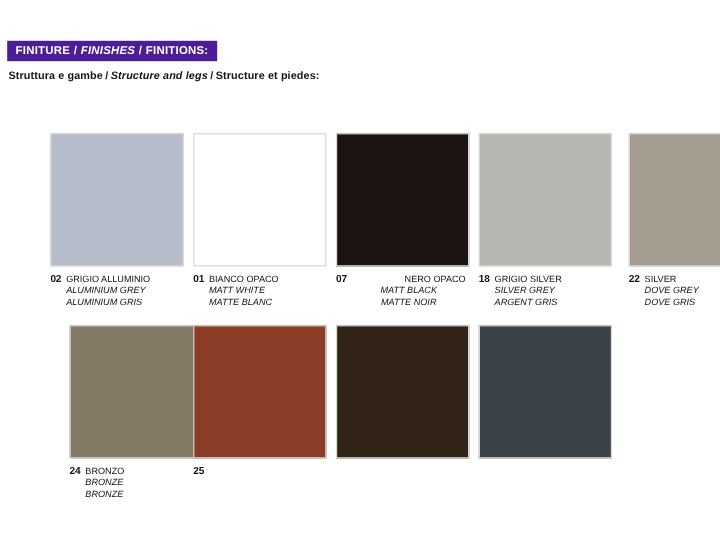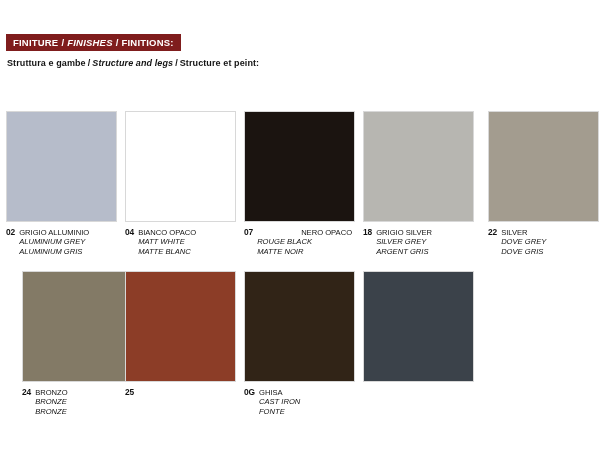--- a/index.html
+++ b/index.html
@@ -22,21 +22,21 @@
     height: 450px;
     box-sizing: border-box;
   }
 
   
   .banner {
     position: absolute;
     left: 6px;
     top: 34px;
     height: 17px;
-    background: #7f1d1d;
+    background: #4c1d95;
     color: #ffffff;
     display: flex;
     align-items: center;
     padding: 0 7px;
     box-sizing: border-box;
     font-size: 9.5px;
     font-weight: bold;
     letter-spacing: 0.2px;
     white-space: nowrap;
   }
@@ -71,20 +71,21 @@
 
   
   .grid-row {
     position: absolute;
     left: 0;
     width: 600px;
   }
   .cell {
     position: absolute;
     top: 0;
+    margin-left: 36px;
   }
   .swatch {
     width: 111px;
     height: 111px;
     box-sizing: border-box;
     border: 1px solid #d8d8d8;
   }
   .caption {
     margin-top: 6px;
     font-size: 7.6px;
@@ -116,21 +117,21 @@
 
   <div class="banner">
     <span class="it">FINITURE</span>
     <span class="sep">/</span>
     <span class="en">FINISHES</span>
     <span class="sep">/</span>
     <span class="fr">FINITIONS:</span>
   </div>
 
   <div class="subhead">
-    <span class="it">Struttura e  gambe</span><span class="sep">/</span><span class="en">Structure and legs</span><span class="sep">/</span><span class="fr">Structure et peint:</span>
+    <span class="it">Struttura e  gambe</span><span class="sep">/</span><span class="en">Structure and legs</span><span class="sep">/</span><span class="fr">Structure et piedes:</span>
   </div>
 
 
   <div class="grid-row" id="row-0" style="top:111px;">
       <div class="cell" style="left: 6px;">
         <div class="swatch" style="background: rgb(182, 188, 202);"></div>
         <div class="caption">
           <div class="codeline">
             <span class="code">02</span>
             <span class="names">
@@ -138,37 +139,37 @@
               <span class="en-name" style="display: block;">ALUMINIUM GREY</span>
               <span class="fr-name" style="display: block;">ALUMINIUM GRIS</span>
             </span>
           </div>
         </div>
       </div>
       <div class="cell" style="left: 125px;">
         <div class="swatch" style="background: rgb(255, 255, 255);"></div>
         <div class="caption">
           <div class="codeline">
-            <span class="code">04</span>
+            <span class="code">01</span>
             <span class="names">
               <span class="it-name" style="display: block; text-align: right;">BIANCO OPACO</span>
               <span class="en-name" style="display: block;">MATT WHITE</span>
               <span class="fr-name" style="display: block;">MATTE BLANC</span>
             </span>
           </div>
         </div>
       </div>
-      <div class="cell" style="left: 244px;">
+      <div class="cell" style="left: 244px; text-align: center;">
         <div class="swatch" style="background: rgb(27, 20, 16);"></div>
         <div class="caption">
           <div class="codeline">
             <span class="code">07</span>
             <span class="names">
               <span class="it-name" style="display: block; padding-left: 44px;">NERO OPACO</span>
-              <span class="en-name" style="display: block;">ROUGE BLACK</span>
+              <span class="en-name" style="display: block;">MATT BLACK</span>
               <span class="fr-name" style="display: block;">MATTE NOIR</span>
             </span>
           </div>
         </div>
       </div>
       <div class="cell" style="left: 363px;">
         <div class="swatch" style="background: rgb(183, 182, 177);"></div>
         <div class="caption">
           <div class="codeline">
             <span class="code">18</span>
@@ -211,29 +212,19 @@
       <div class="cell" style="left: 125px;">
         <div class="swatch" style="background: rgb(140, 61, 39);"></div>
         <div class="caption">
           <div class="codeline">
             <span class="code">25</span>
           </div>
         </div>
       </div>
       <div class="cell" style="left: 244px;">
         <div class="swatch" style="background: rgb(49, 36, 23);"></div>
-        <div class="caption">
-          <div class="codeline">
-            <span class="code">0G</span>
-            <span class="names">
-              <span class="it-name" style="display: block;">GHISA</span>
-              <span class="en-name" style="display: block;">CAST IRON</span>
-              <span class="fr-name" style="display: block;">FONTE</span>
-            </span>
-          </div>
-        </div>
       </div>
       <div class="cell" style="left: 363px;">
         <div class="swatch" style="background: rgb(59, 66, 74);"></div>
       </div>
     </div>
 
 </div>
 
 </body></html>

